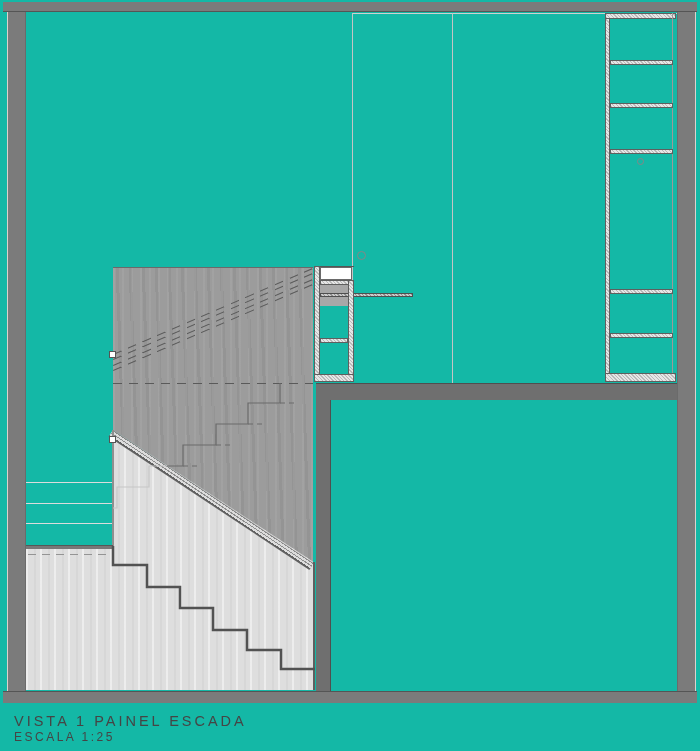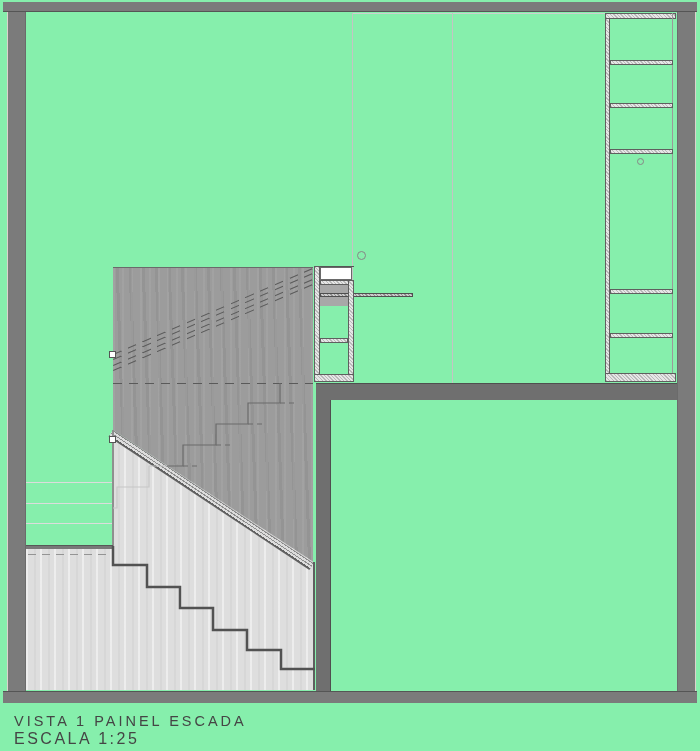--- a/index.html
+++ b/index.html
@@ -1,17 +1,17 @@
 <!DOCTYPE html>
 <html><head>
 <meta charset="utf-8">
 <style>
   html,body{margin:0;padding:0;background:#fff;}
   .sheet{
-    position:relative;width:700px;height:751px;background:#86efac;
+    position:relative;width:700px;height:751px;background:#14b8a6;
     font-family:"Liberation Sans", sans-serif;overflow:hidden;
   }
   .abs{position:absolute;box-sizing:border-box;}
   
   .wall{background:#7b7b7b;}
   .wall-top{left:3px;top:2px;width:694px;height:10px;border-bottom:1px solid #555;}
   .wall-left{left:7px;top:12px;width:19px;height:679px;border-left:1px solid #dcd2cd;border-right:1px solid #6b6b6b;}
   .wall-right{left:677px;top:12px;width:19px;height:679px;border-right:1px solid #dcd2cd;border-left:1px solid #6b6b6b;}
   .wall-bottom{left:3px;top:691px;width:694px;height:12px;border-top:1px solid #555;}
   
@@ -49,21 +49,21 @@
     left:113px;top:430px;width:241px;height:8px;
     transform-origin:0 0;transform:rotate(33.6deg);
     background:linear-gradient(to bottom,#858585 0 1px,#dcdcdc 1px 3px,#8d8d8d 3px 4px,#dcdcdc 4px 6px,#616161 6px 8px);
   }
   .marker-square{width:7px;height:7px;background:#fff;border:1px solid #555;}
   .knob{border:1px solid #868686;border-radius:50%;background:transparent;}
   .slab{background:#6f6f6f;}
   .floor-strip{left:26px;top:545px;width:87px;height:4px;background:#787878;border-top:1px solid #575757;}
   .titleblock{color:#454545;}
   .title-line1{left:14px;top:713px;font-size:14.5px;letter-spacing:3px;}
-  .title-line2{left:14px;top:730px;font-size:16px;letter-spacing:2.5px;}
+  .title-line2{left:14px;top:730px;font-size:12px;letter-spacing:2.5px;}
   svg.overlay{position:absolute;left:0;top:0;pointer-events:none;}
 </style>
 </head>
 <body>
 
 <div class="sheet">
 
   <div class="abs thinline" style="left:353px;top:13px;width:324px;height:1px;background:#cfcfcf;"></div>
   <div class="abs thinline" style="left:352px;top:13px;width:1px;height:267px;"></div>
   <div class="abs thinline" style="left:452px;top:13px;width:1px;height:370px;"></div>

